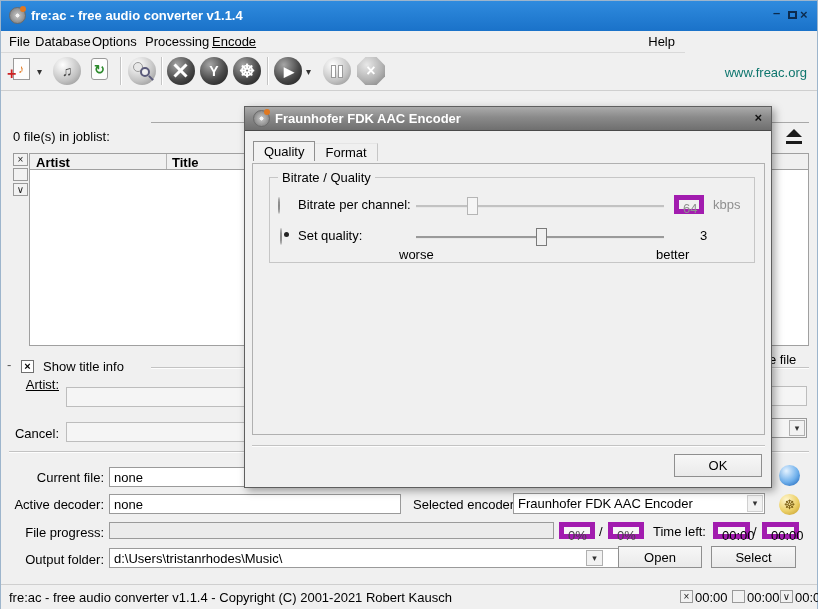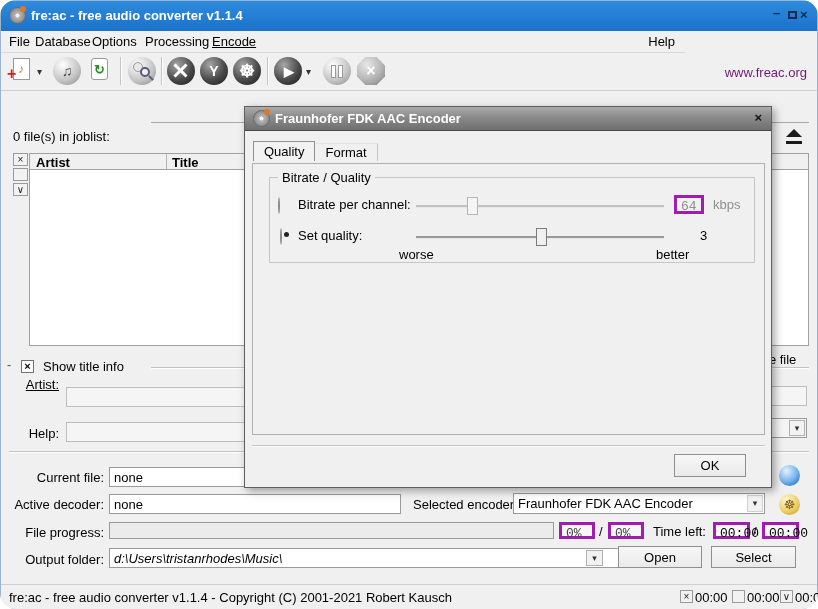--- a/index.html
+++ b/index.html
@@ -1,17 +1,17 @@
 <!DOCTYPE html>
 <html><head>
 <meta charset="utf-8">
 <style>
   html,body{margin:0;padding:0;background:#fff;}
   #screen{position:relative;width:818px;height:609px;background:#ffffff;
-          font-family:"Liberation Sans", sans-serif;font-size:13px;color:#000;overflow:hidden;border-radius:16px;}
+          font-family:"Liberation Sans", sans-serif;font-size:13px;color:#000;overflow:hidden;}
   .abs{position:absolute;}
   .win{left:0;top:0;width:816px;height:607px;border:1px solid #9db5cc;background:#f0f0f0;}
   
   .titlebar{left:0;top:0;width:816px;height:30px;background:linear-gradient(180deg,#2f8bde 0%,#1a72c9 100%);}
   .titletext{color:#fff;font-weight:bold;left:30px;top:7px;}
   .cdlogo{width:17px;height:17px;border-radius:50%;background:radial-gradient(circle at 50% 50%,#f4f4f4 0 18%,#b9b9b9 20%,#888 75%);border:1px solid #6a6a6a;box-sizing:border-box;}
   .cdlogo::after{content:"";position:absolute;right:-1px;top:-2px;width:6px;height:6px;border-radius:50%;background:#e07820;}
   .wbtn{color:#0c2b4e;font-weight:bold;font-size:13px;cursor:default;}
   .maxbox{width:9px;height:8px;border:2px solid #0c2b4e;box-sizing:border-box;}
   
@@ -21,39 +21,39 @@
   .toolbar{left:0;top:52px;width:816px;height:37px;background:#f0f0f0;border-bottom:1px solid #cfcfcf;}
   .tsep{top:4px;width:1px;height:28px;background:#c4c4c4;border-right:1px solid #fff;}
   .orb{width:28px;height:28px;border-radius:50%;display:flex;align-items:center;justify-content:center;box-sizing:border-box;}
   .orb.dark{background:radial-gradient(circle at 35% 28%,#a6a6a6,#4a4a4a 55%,#1d1d1d 95%);color:#fff;}
   .orb.light{background:radial-gradient(circle at 35% 28%,#ffffff,#c2c2c2 60%,#8e8e8e 95%);color:#fff;}
   .glyph{font-size:14px;font-weight:bold;line-height:1;}
   .bar{width:3px;height:11px;background:#fff;border:1px solid #9a9a9a;margin:0 1px;}
   .octa{width:28px;height:28px;clip-path:polygon(30% 0,70% 0,100% 30%,100% 70%,70% 100%,30% 100%,0 70%,0 30%);background:radial-gradient(circle at 35% 28%,#e8e8e8,#b5b5b5 55%,#848484 95%);display:flex;align-items:center;justify-content:center;color:#fff;font-weight:bold;}
   .doc{width:17px;height:22px;background:#fdfdfd;border:1px solid #9a9a9a;box-sizing:border-box;}
   .caret{font-size:10px;color:#333;}
-  .link{color:#701a75;}
+  .link{color:#0f766e;}
   
   .tab{height:20px;padding:0 10px;display:flex;align-items:center;background:#f0f0f0;box-sizing:border-box;}
   .tab.active{border:1px solid #8f8f8f;border-bottom:none;background:#f2f2f2;}
   .tab.inactive{border-right:1px solid #c6c6c6;border-top:1px solid #e5e5e5;margin-top:2px;height:18px;}
   .tabline{height:1px;background:#a8a8a8;}
   
   .selbtn{width:15px;height:13px;border:1px solid #9a9a9a;background:#f2f2f2;font-size:10px;line-height:11px;text-align:center;box-sizing:border-box;color:#222;}
   
   .thead{background:#f0f0f0;border:1px solid #a0a0a0;box-sizing:border-box;font-weight:bold;}
   .tbody{background:#fff;border:1px solid #a0a0a0;border-top:none;box-sizing:border-box;}
   .coldiv{width:1px;background:#b5b5b5;}
   
   .field{background:#fff;border:1px solid #9a9a9a;box-sizing:border-box;padding:2px 4px;overflow:hidden;white-space:nowrap;}
   .field.dis{background:#f5f5f5;border-color:#bdbdbd;}
   .combo{background:#fff;border:1px solid #9a9a9a;box-sizing:border-box;padding:2px 4px;white-space:nowrap;overflow:hidden;}
   .arrowbox{border:1px solid #b0b0b0;background:#f2f2f2;text-align:center;font-size:9px;line-height:14px;color:#333;box-sizing:border-box;}
   .pbar{background:#ebebeb;border:1px solid #9a9a9a;box-sizing:border-box;}
-  .pctbox{background:#f7f7f7;border:3px solid #a21caf;box-sizing:border-box;padding:1px 4px;color:#444;font-family:Liberation Mono, monospace;}
+  .pctbox{background:#f7f7f7;border:5px solid #a21caf;box-sizing:border-box;padding:1px 4px;color:#444;}
   .btn{background:linear-gradient(180deg,#f7f7f7,#eaeaea);border:1px solid #8f8f8f;box-sizing:border-box;display:flex;align-items:center;justify-content:center;}
   .rlabel{text-align:right;}
   .hline{height:1px;background:#c3c3c3;border-bottom:1px solid #fdfdfd;}
   .checkbox{width:13px;height:13px;border:1px solid #707070;background:#fff;box-sizing:border-box;text-align:center;font-size:11px;font-weight:bold;line-height:11px;}
   
   .ej-tri{width:0;height:0;border-left:8px solid transparent;border-right:8px solid transparent;border-bottom:8px solid #1a1a1a;}
   .ej-bar{width:16px;height:3px;background:#1a1a1a;margin-top:2px;}
   
   .dialog{left:243px;top:105px;width:528px;height:382px;background:#f0f0f0;border:1px solid #5f5f5f;box-shadow:3px 3px 8px rgba(0,0,0,0.35);box-sizing:border-box;}
   .dlg-title{left:0;top:0;width:526px;height:23px;background:linear-gradient(180deg,#ababab 0%,#8a8a8a 45%,#6f6f6f 100%);border-bottom:1px solid #4a4a4a;}
@@ -176,21 +176,21 @@
     <span class="abs checkbox" style="left:660px;top:352px;"></span>
     <span class="abs" style="left:679px;top:351px;width:130px;">Encode to single file</span>
 
     <span class="abs" style="left:6px;top:356px;color:#555;">-</span>
     <span class="abs checkbox" style="left:20px;top:359px;">×</span>
     <span class="abs" style="left:38px;top:358px;background:#f0f0f0;padding:0 4px;z-index:2;">Show title info</span>
     <div class="abs hline" style="left:150px;top:366px;width:658px;"></div>
 
     <span class="abs rlabel" style="left:10px;top:376px;width:48px;text-decoration:underline;">Artist:</span>
     <div class="abs field dis" style="left:65px;top:386px;width:298px;height:20px;"></div>
-    <span class="abs rlabel" style="left:10px;top:425px;width:48px;">Help:</span>
+    <span class="abs rlabel" style="left:10px;top:425px;width:48px;">Cancel:</span>
     <div class="abs field dis" style="left:65px;top:421px;width:298px;height:20px;"></div>
 
     <div class="abs field dis" style="left:450px;top:385px;width:356px;height:20px;"></div>
     <div class="abs combo" style="left:450px;top:417px;width:356px;height:20px;background:#f5f5f5;"></div>
     <span class="abs arrowbox" style="left:788px;top:419px;width:16px;height:16px;">▾</span>
 
     <div class="abs hline" style="left:8px;top:450px;width:800px;"></div>
 
     <span class="abs rlabel" style="left:8px;top:469px;width:95px;">Current file:</span>
     <div class="abs field" style="left:108px;top:466px;width:660px;height:20px;">none</div>
@@ -207,21 +207,21 @@
     <div class="abs pbar" style="left:108px;top:521px;width:445px;height:17px;"></div>
     <div class="abs pctbox" style="left:558px;top:521px;width:36px;height:17px;">0%</div>
     <span class="abs" style="left:598px;top:523px;">/</span>
     <div class="abs pctbox" style="left:607px;top:521px;width:36px;height:17px;">0%</div>
     <span class="abs" style="left:652px;top:523px;">Time left:</span>
     <div class="abs pctbox" style="left:712px;top:521px;width:37px;height:17px;color:#000;">00:00</div>
     <span class="abs" style="left:752px;top:523px;">/</span>
     <div class="abs pctbox" style="left:761px;top:521px;width:37px;height:17px;color:#000;">00:00</div>
 
     <span class="abs rlabel" style="left:8px;top:551px;width:95px;">Output folder:</span>
-    <div class="abs combo" style="left:108px;top:547px;width:585px;height:20px;font-style:italic;">d:\Users\tristanrhodes\Music\</div>
+    <div class="abs combo" style="left:108px;top:547px;width:585px;height:20px;">d:\Users\tristanrhodes\Music\</div>
     <span class="abs arrowbox" style="left:585px;top:549px;width:17px;height:16px;">▾</span>
     <div class="abs btn" style="left:617px;top:545px;width:84px;height:22px;">Open</div>
     <div class="abs btn" style="left:710px;top:545px;width:85px;height:22px;">Select</div>
 
     <div class="abs statusbar">
       <span class="abs" style="left:8px;top:5px;">fre:ac - free audio converter v1.1.4 - Copyright (C) 2001-2021 Robert Kausch</span>
       <span class="abs selbtn" style="left:679px;top:5px;width:13px;height:13px;">×</span>
       <span class="abs" style="left:694px;top:5px;">00:00</span>
       <span class="abs selbtn" style="left:731px;top:5px;width:13px;height:13px;"></span>
       <span class="abs" style="left:746px;top:5px;">00:00</span>
@@ -263,17 +263,17 @@
           <div class="abs track" style="left:146px;top:58px;width:248px;"></div>
           <div class="abs thumb" style="left:266px;top:50px;"></div>
           <span class="abs" style="left:430px;top:50px;">3</span>
 
           <span class="abs" style="left:129px;top:69px;">worse</span>
           <span class="abs" style="left:386px;top:69px;">better</span>
         </div>
       </div>
 
       <div class="abs hline" style="left:7px;top:338px;width:513px;"></div>
-      <div class="abs btn" style="left:429px;top:347px;width:72px;height:23px;">OK</div>
+      <div class="abs btn" style="left:429px;top:347px;width:88px;height:23px;">OK</div>
     </div>
 
   </div>
 </div>
 
 </body></html>

